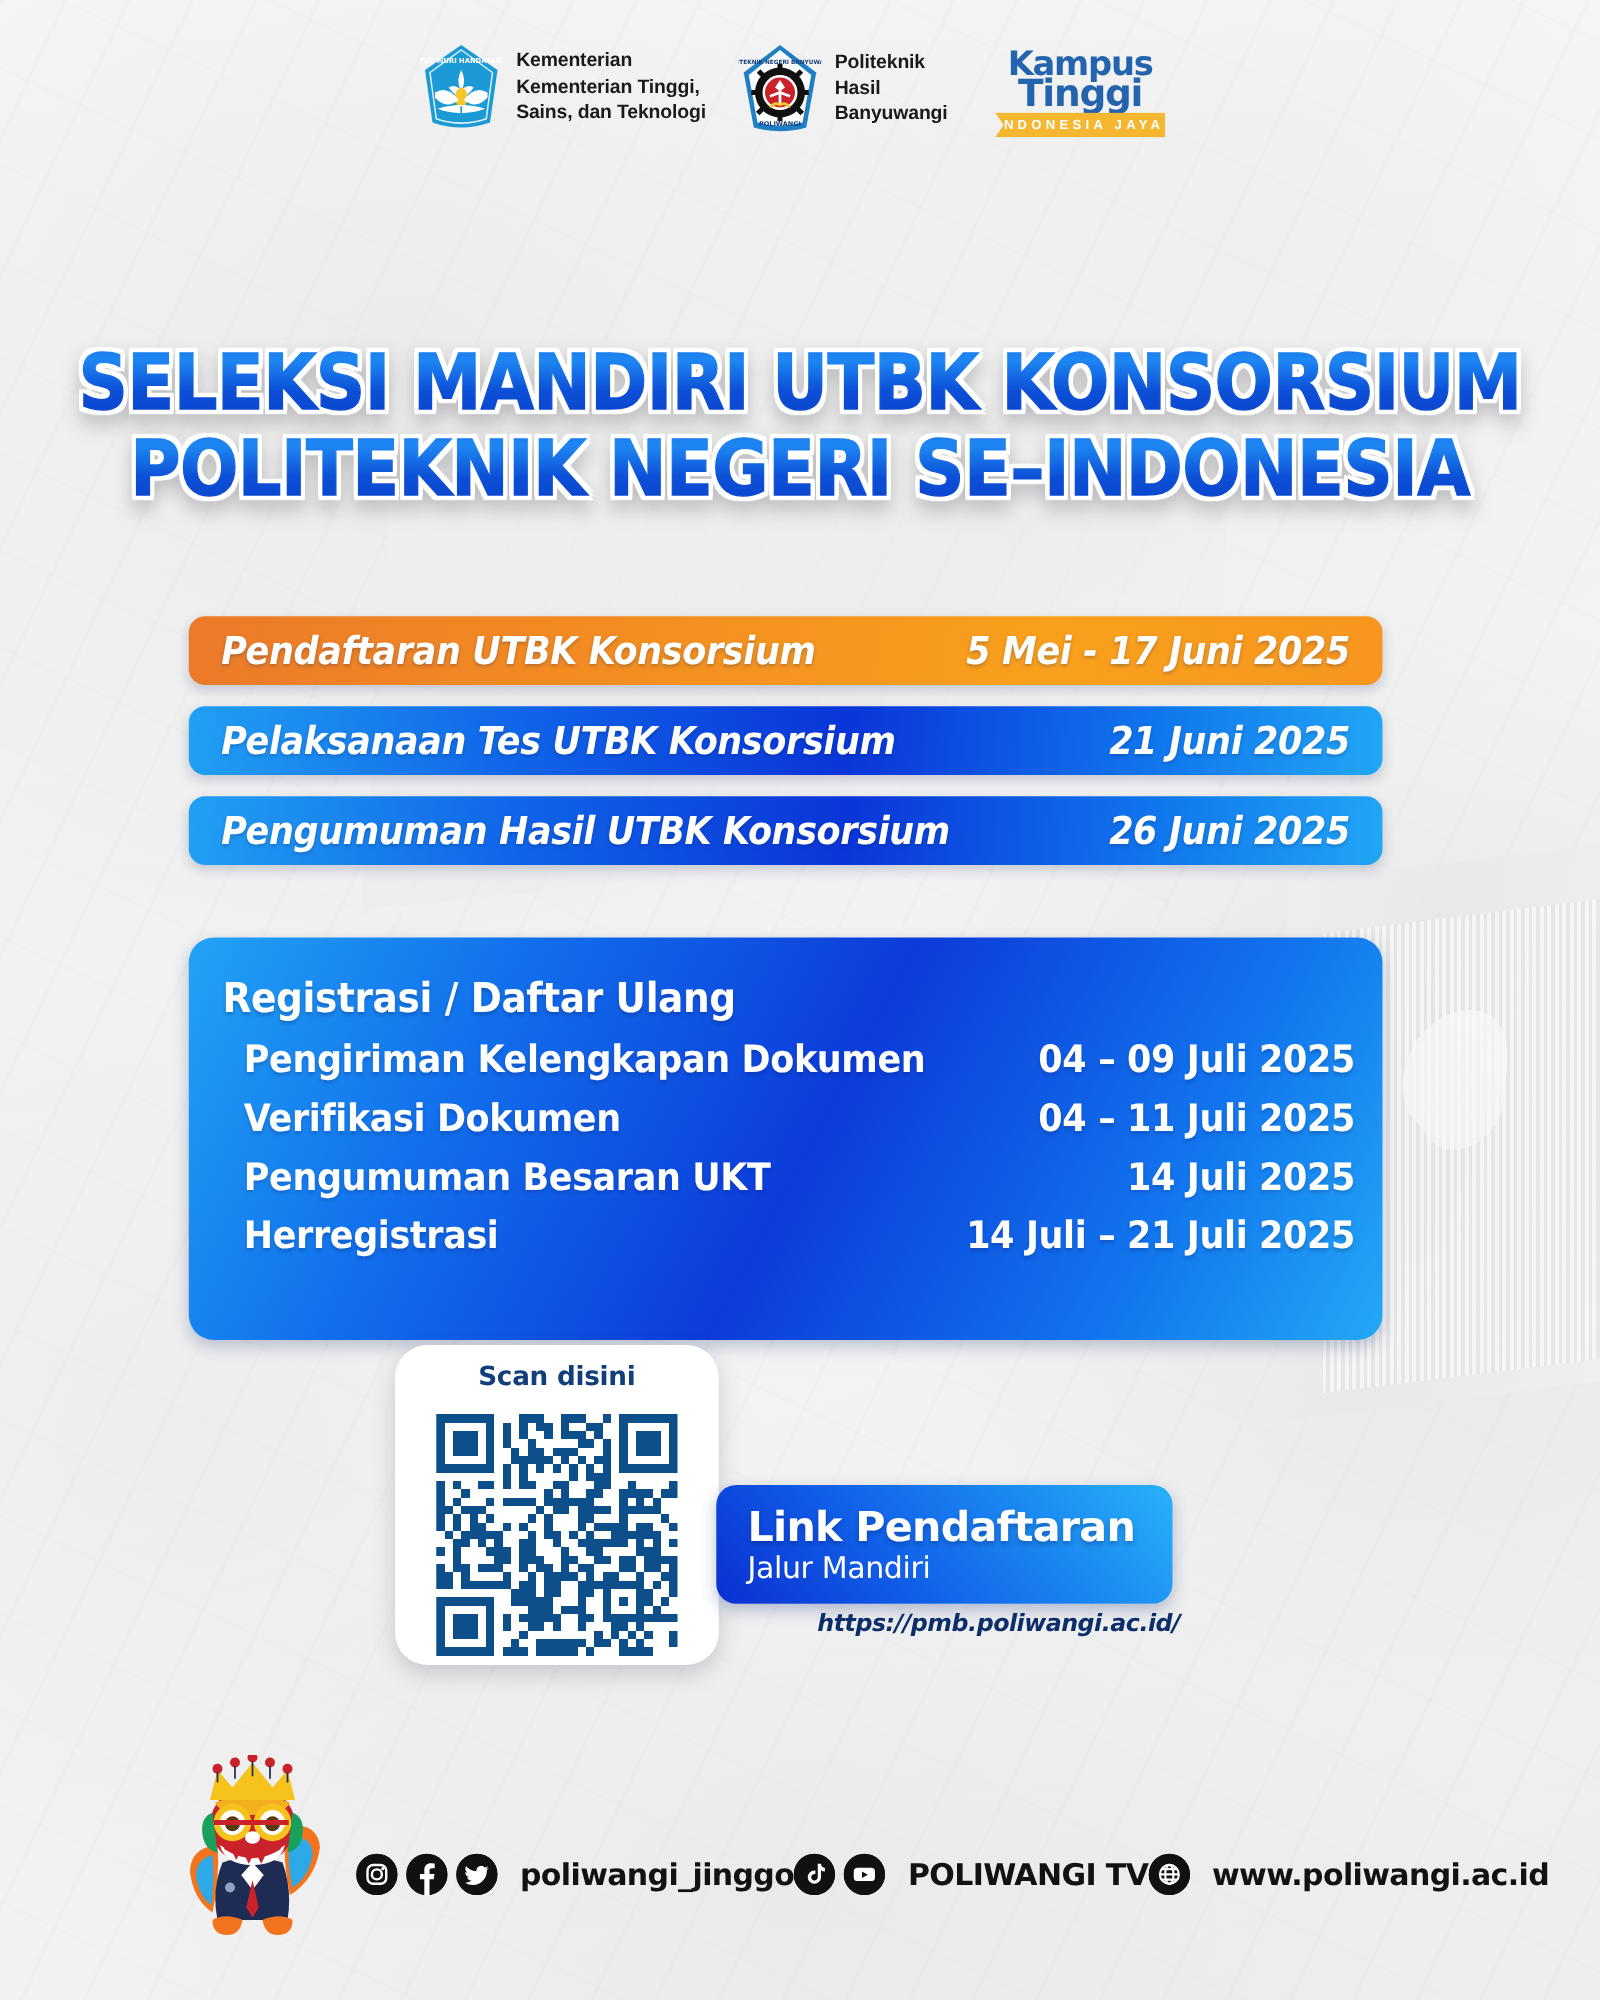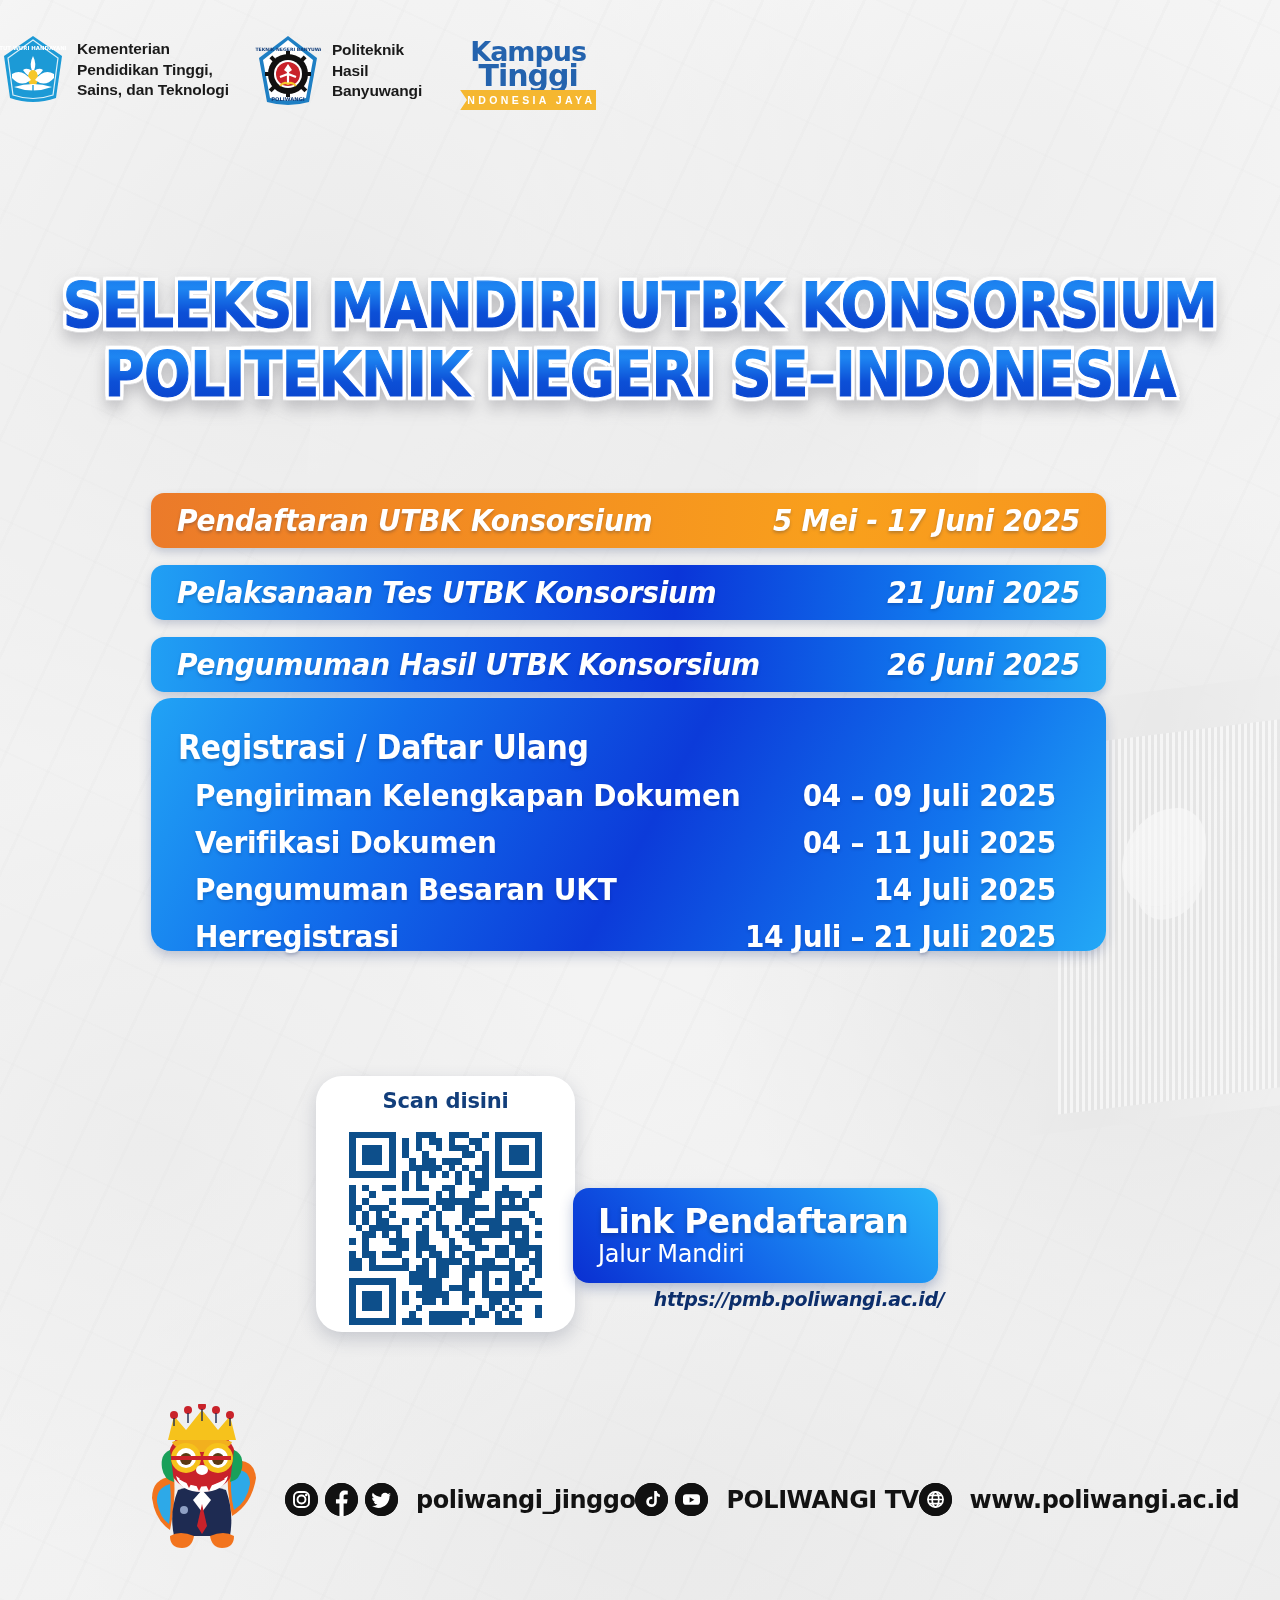--- a/index.html
+++ b/index.html
@@ -60,21 +60,21 @@
     position:absolute; left:300px; top:330px; width:680px; height:360px;
     background:linear-gradient(150deg,#e6e6e6,#dadada 55%,#ededed);
     transform:rotate(-6deg) skewX(-10deg);
     opacity:.6;
   }
   .bg-veil { position:absolute; inset:0; background:rgba(250,250,250,.52); }
 
   
   .header {
     position:absolute; left:0; top:34px; width:1280px;
-    display:flex; align-items:flex-start; gap:26px;
+    display:flex; justify-content:center; align-items:flex-start; gap:26px;
   }
   .logo-group { display:flex; align-items:center; gap:11px; }
   .logo-text { font-size:15.5px; font-weight:bold; color:#1a1a1a; line-height:1.32; letter-spacing:-.1px; }
 
   
   .twh { width:66px; height:72px; position:relative; flex:0 0 auto; }
   
   .plw { width:66px; height:74px; position:relative; flex:0 0 auto; }
   
   .km { width:160px; height:78px; position:relative; flex:0 0 auto; }
@@ -136,25 +136,25 @@
   .bar-label, .bar-date {
     font-family:"DejaVu Sans", sans-serif;
     font-weight:bold; font-size:28px; color:#fff;
     letter-spacing:-.3px;
     text-shadow:0 2px 3px rgba(0,30,80,.26);
     transform:scaleY(1.1);
   }
 
   
   .reg-panel {
-    position:absolute; left:151px; top:698px; width:955px; height:253px;
+    position:absolute; left:151px; top:750px; width:955px; height:322px;
     border-radius:20px;
     background:linear-gradient(118deg,#21A3F5 0%,#1270EC 24%,#0C3BD9 52%,#1276EE 80%,#23A8F6 100%);
     box-shadow:0 5px 12px rgba(30,55,120,.25);
-    padding:30px 48px 0 27px;
+    padding:30px 20px 0 27px;
   }
   .reg-title {
     font-family:"DejaVu Sans", sans-serif;
     font-weight:bold; font-size:30px; color:#fff; letter-spacing:-.3px;
     margin-bottom:16px; transform:scaleY(1.1); transform-origin:left top;
     text-shadow:0 2px 3px rgba(0,25,80,.25);
   }
   .reg-row {
     display:flex; justify-content:space-between; align-items:center;
     padding:0 2px 0 17px; margin-bottom:14px;
@@ -248,21 +248,21 @@
           <path d="M33 22 q-4 8 -1 15 q-5 -4 -9 -1 q4 6 10 8 q6 -2 10 -8 q-4 -3 -9 1 q3 -7 -1 -15z" fill="#fff"></path>
           <ellipse cx="33" cy="44" rx="5" ry="8" fill="#F6C72B"></ellipse>
           <path d="M12 40 q10 -6 19 6 q-10 8 -19 -2z" fill="#fff"></path>
           <path d="M54 40 q-10 -6 -19 6 q10 8 19 -2z" fill="#fff"></path>
           <path d="M14 53 q19 -6 38 0 q-19 7 -38 0z" fill="#fff"></path>
           <path d="M33 51 v9" stroke="#1C9AD6" stroke-width="1.4"></path>
         </svg>
       </div>
       <div class="logo-text">
         <div>Kementerian</div>
-        <div>Pendidikan Tinggi,</div>
+        <div>Kementerian Tinggi,</div>
         <div>Sains, dan Teknologi</div>
       </div>
     </div>
 
     <div class="logo-group">
       <div class="plw">
         <svg width="66" height="74" viewBox="0 0 66 74">
           <path d="M33 2 L62 24 L54 68 Q33 74 12 68 L4 24 Z" fill="#1E7FC4"></path>
           <path d="M33 6 L58 26 L51 64 Q33 69 15 64 L8 26 Z" fill="#fff"></path>
           <text x="33" y="17" font-size="4.6" fill="#123E7B" font-family="DejaVu Sans, sans-serif" font-weight="bold" text-anchor="middle">POLITEKNIK NEGERI BANYUWANGI</text>

